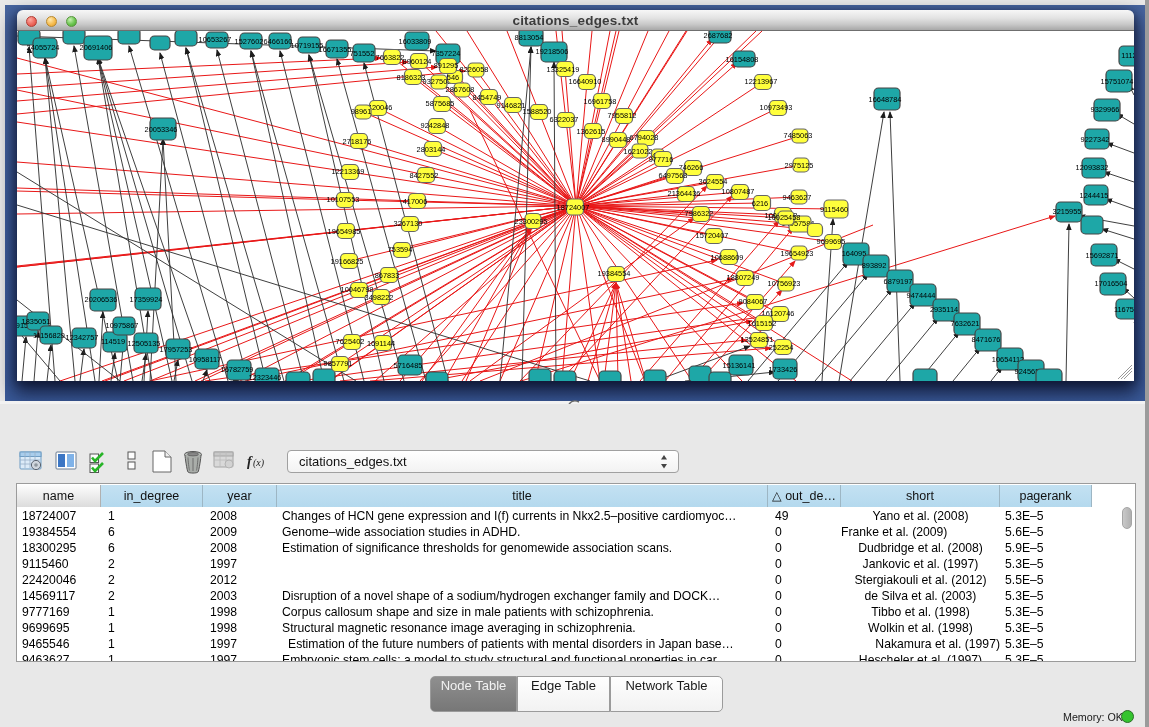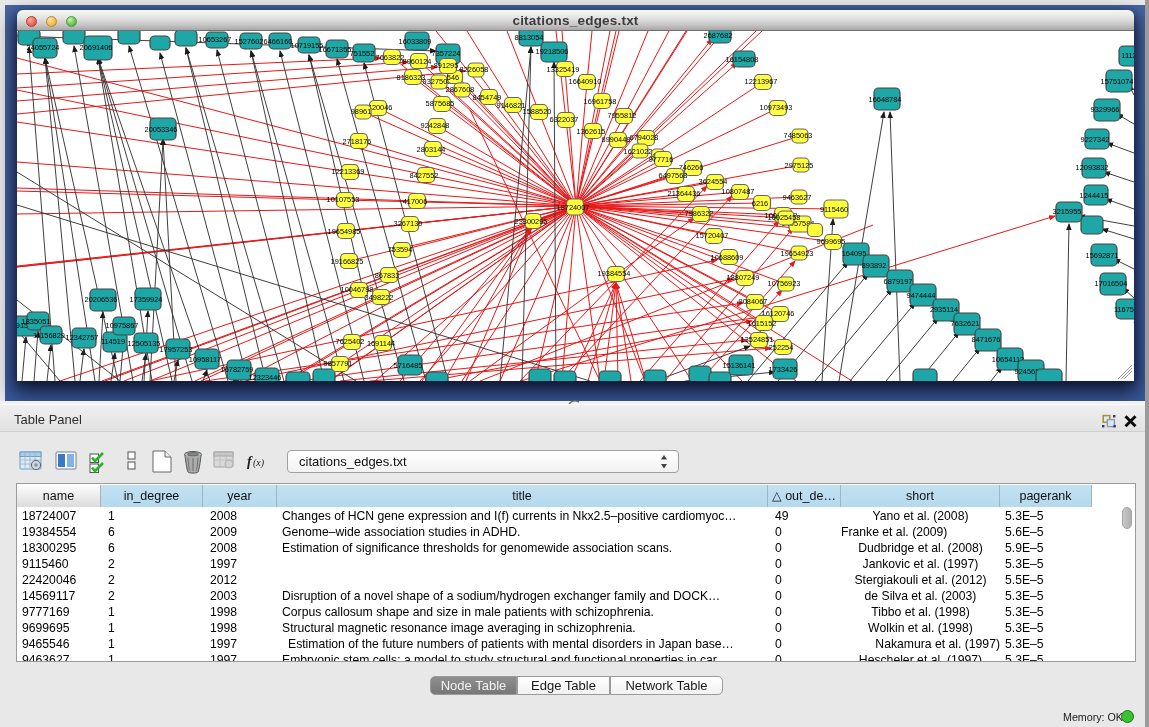--- a/index.html
+++ b/index.html
@@ -11,21 +11,21 @@
 #phead{position:absolute;left:0;top:0;width:100%;height:28px;background:linear-gradient(180deg,#efefef,#e2e2e2);border-top:1px solid #fbfbfb;border-bottom:1px solid #cfcfcf}
 #phead .t{position:absolute;left:14px;top:7px;font-size:13px;color:#2e2e2e}
 #combo{position:absolute;left:287px;top:46px;width:392px;height:23px;background:linear-gradient(180deg,#ffffff,#f2f2f2);border:1px solid #a0a0a0;border-radius:4px;font-size:13px;color:#111;line-height:21px;padding-left:11px}
 #tbl{position:absolute;left:16px;top:483px;width:1120px;height:179px;background:#fff;border:1px solid #9b9b9b}
 .hc{position:absolute;top:485px;height:22px;background:linear-gradient(180deg,#c3e1f2,#b4d9ee);border-right:1px solid #9db6c4;font-size:12.5px;color:#111;text-align:center;line-height:22px}
 .hg{background:linear-gradient(180deg,#fdfdfd,#dcdcdc);border-right:1px solid #b0b0b0}
 #rowsclip{position:absolute;left:17px;top:507px;width:1118px;height:154px;overflow:hidden}
 .trow{position:absolute;left:0;width:1118px;height:16px;font-size:12.2px;color:#000}
 .trow span{position:absolute;top:0;white-space:nowrap}
 #tabs{position:absolute;left:430px;top:676px;height:19px;font-size:13px}
-.seg{position:absolute;top:0;height:19px;line-height:18px;text-align:center;border:1px solid #9b9b9b;background:linear-gradient(180deg,#fefefe,#f2f2f2);color:#1a1a1a}
+.seg{position:absolute;top:0;height:36px;line-height:18px;text-align:center;border:1px solid #9b9b9b;background:linear-gradient(180deg,#fefefe,#f2f2f2);color:#1a1a1a}
 #rightstrip{position:absolute;left:1145px;top:0;width:4px;height:727px;background:#9b9b9b}
 #scrollthumb{position:absolute;left:1122px;top:507px;width:10px;height:22px;border-radius:5px;background:linear-gradient(90deg,#c9c9c9,#b0b0b0);border:1px solid #a5a5a5}
 </style></head>
 <body>
 <div id="desktop">
   <div id="win">
     <div id="titlebar">
       <span class="tl" style="left:9px;background:radial-gradient(circle at 35% 30%,#fdaaa2,#ee6a5e 55%,#d5453a);border:1px solid #b23c33"></span>
       <span class="tl" style="left:29px;background:radial-gradient(circle at 35% 30%,#ffe9b0,#f6bd50 55%,#e09c2e);border:1px solid #b8882c"></span>
       <span class="tl" style="left:49px;background:radial-gradient(circle at 35% 30%,#c8f0b2,#6cc651 55%,#4aa32f);border:1px solid #57953c"></span>
@@ -639,31 +639,20 @@
 </g>
 </svg>
   </div>
 </div>
 <div id="rightstrip"></div>
 <div style="position:absolute;left:0;top:401px;width:1145px;height:3px;background:#f2f2f2"></div>
 <svg width="14" height="6" viewBox="0 0 14 6" style="position:absolute;left:567px;top:399px">
     <path d="M2 5 Q6 0 12 3" fill="none" stroke="#6a6a6a" stroke-width="1.4"></path>
   </svg>
 <div id="panel">
-  <div id="phead">
-      <span class="t">Table Panel</span>
-    <svg width="46" height="16" viewBox="0 0 46 16" style="position:absolute;left:1101px;top:8px">
-      <rect x="2.2" y="2.6" width="6.6" height="6.6" fill="#dfe9f7" stroke="#a3902f" stroke-width="1.5"></rect>
-      <rect x="6.4" y="6.6" width="7" height="7" fill="#dce8f8" stroke="#8f9bb0" stroke-width="1.4"></rect>
-      <rect x="12" y="2" width="2.4" height="2.4" fill="#1d3d6e"></rect>
-      <rect x="1" y="12" width="2.4" height="2.4" fill="#1d3d6e"></rect>
-      <rect x="12.4" y="12" width="2.4" height="2.4" fill="#1d3d6e"></rect>
-      <path d="M24.5 3.2l10 10M34.5 3.2l-10 10" stroke="#0d0d0d" stroke-width="3"></path>
-    </svg>
-  </div>
   <div style="position:absolute;left:0;top:45px;width:100%;height:36px">
       <svg width="270" height="26" viewBox="0 0 270 26" style="position:absolute;left:14px;top:0">
         <g transform="translate(6,3)">
           <rect x="0" y="0" width="21" height="17" rx="1" fill="#dcebf8" stroke="#6f9dc4"></rect>
           <rect x="0" y="0" width="21" height="4.5" fill="#a9cdec" stroke="#6f9dc4"></rect>
           <path d="M5 0V16M10 0V16M15 0V16M0 8H20M0 12H20" stroke="#9ab0c8" stroke-width="0.8"></path>
           <circle cx="16" cy="13" r="4.6" fill="#cfd6dd" stroke="#5a6470"></circle>
           <circle cx="16" cy="13" r="1.8" fill="#8e979e"></circle>
         </g>
         <g transform="translate(42,3)">

